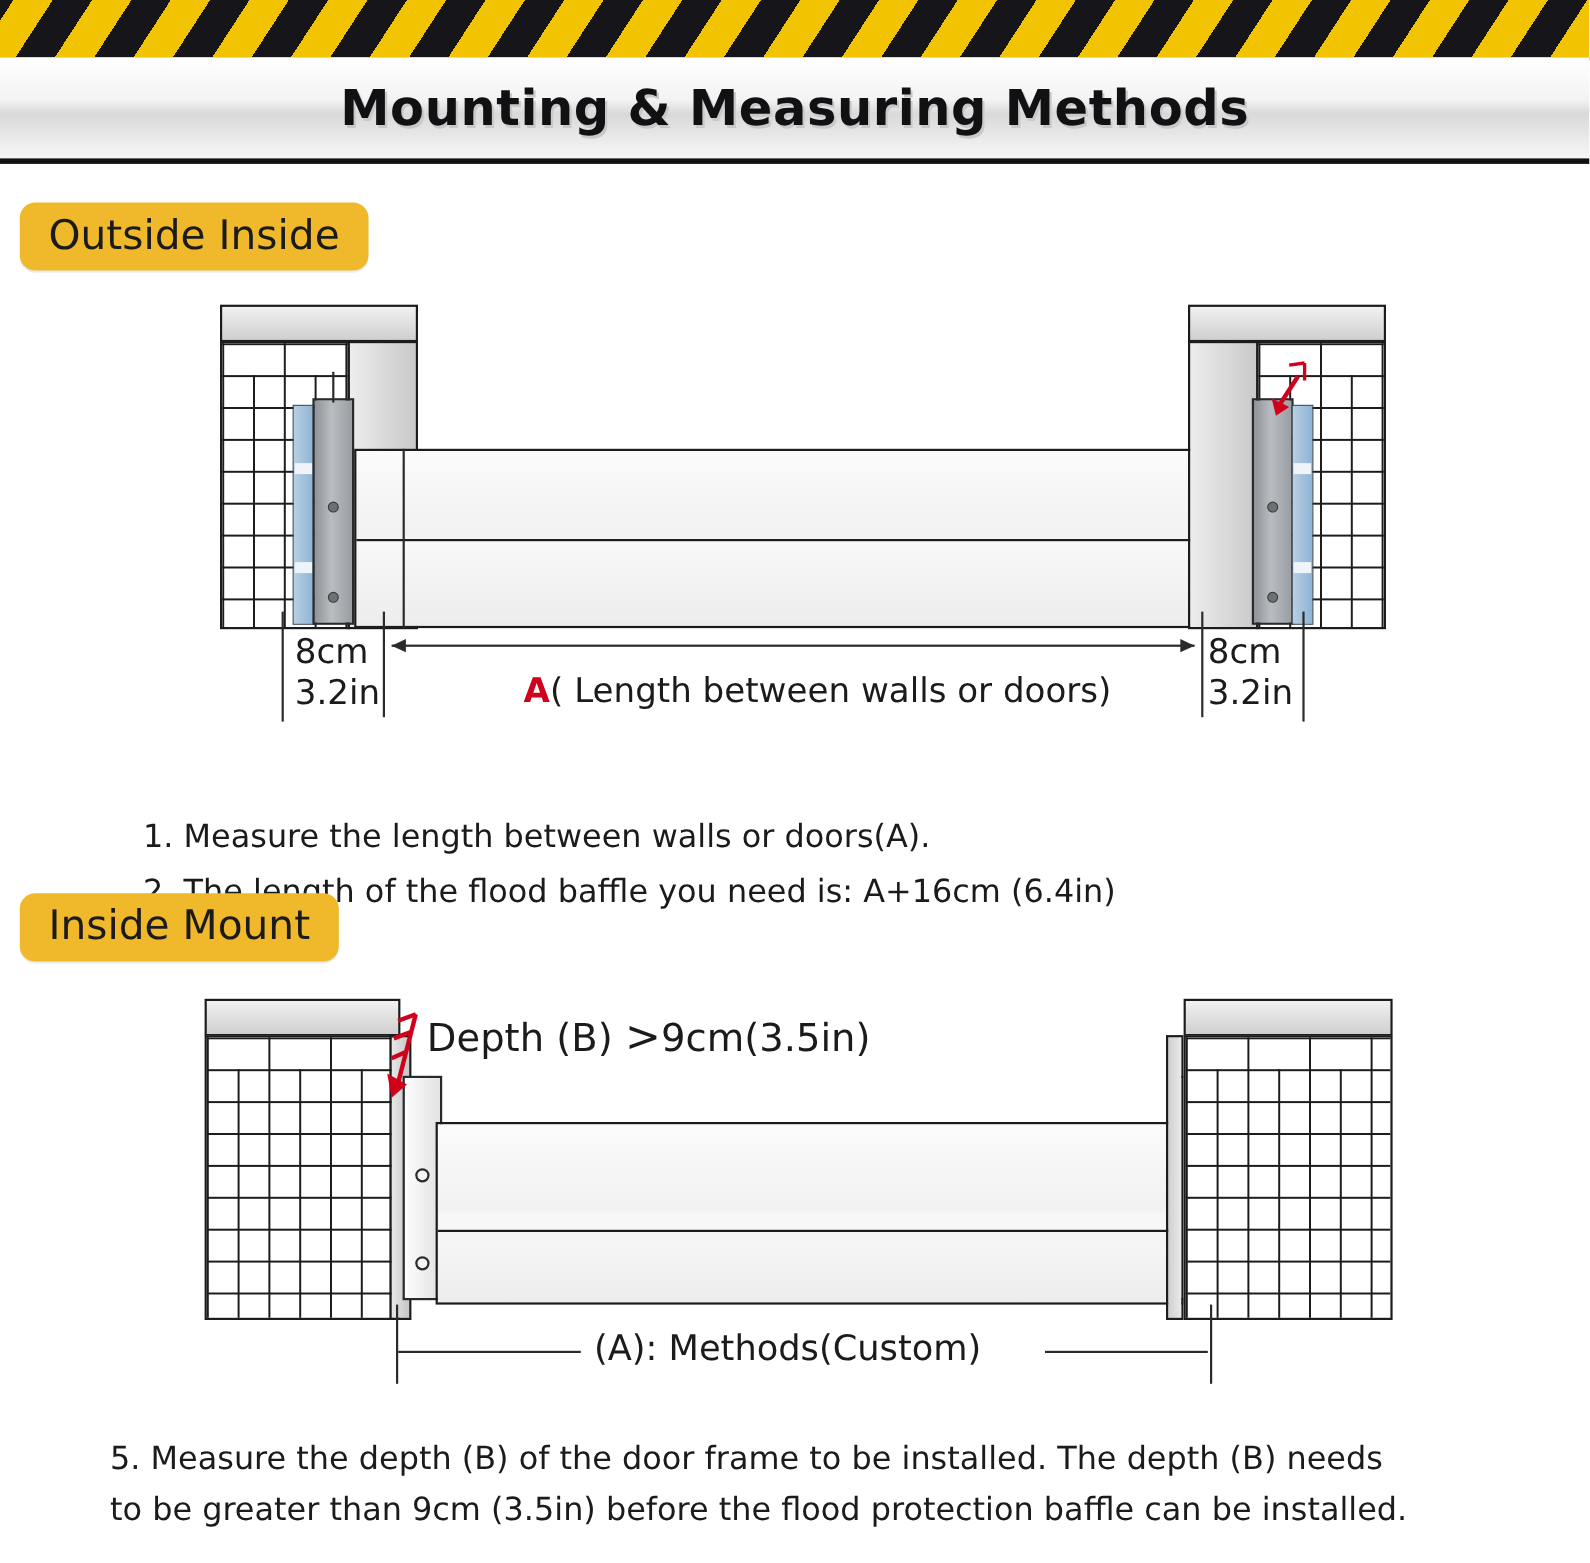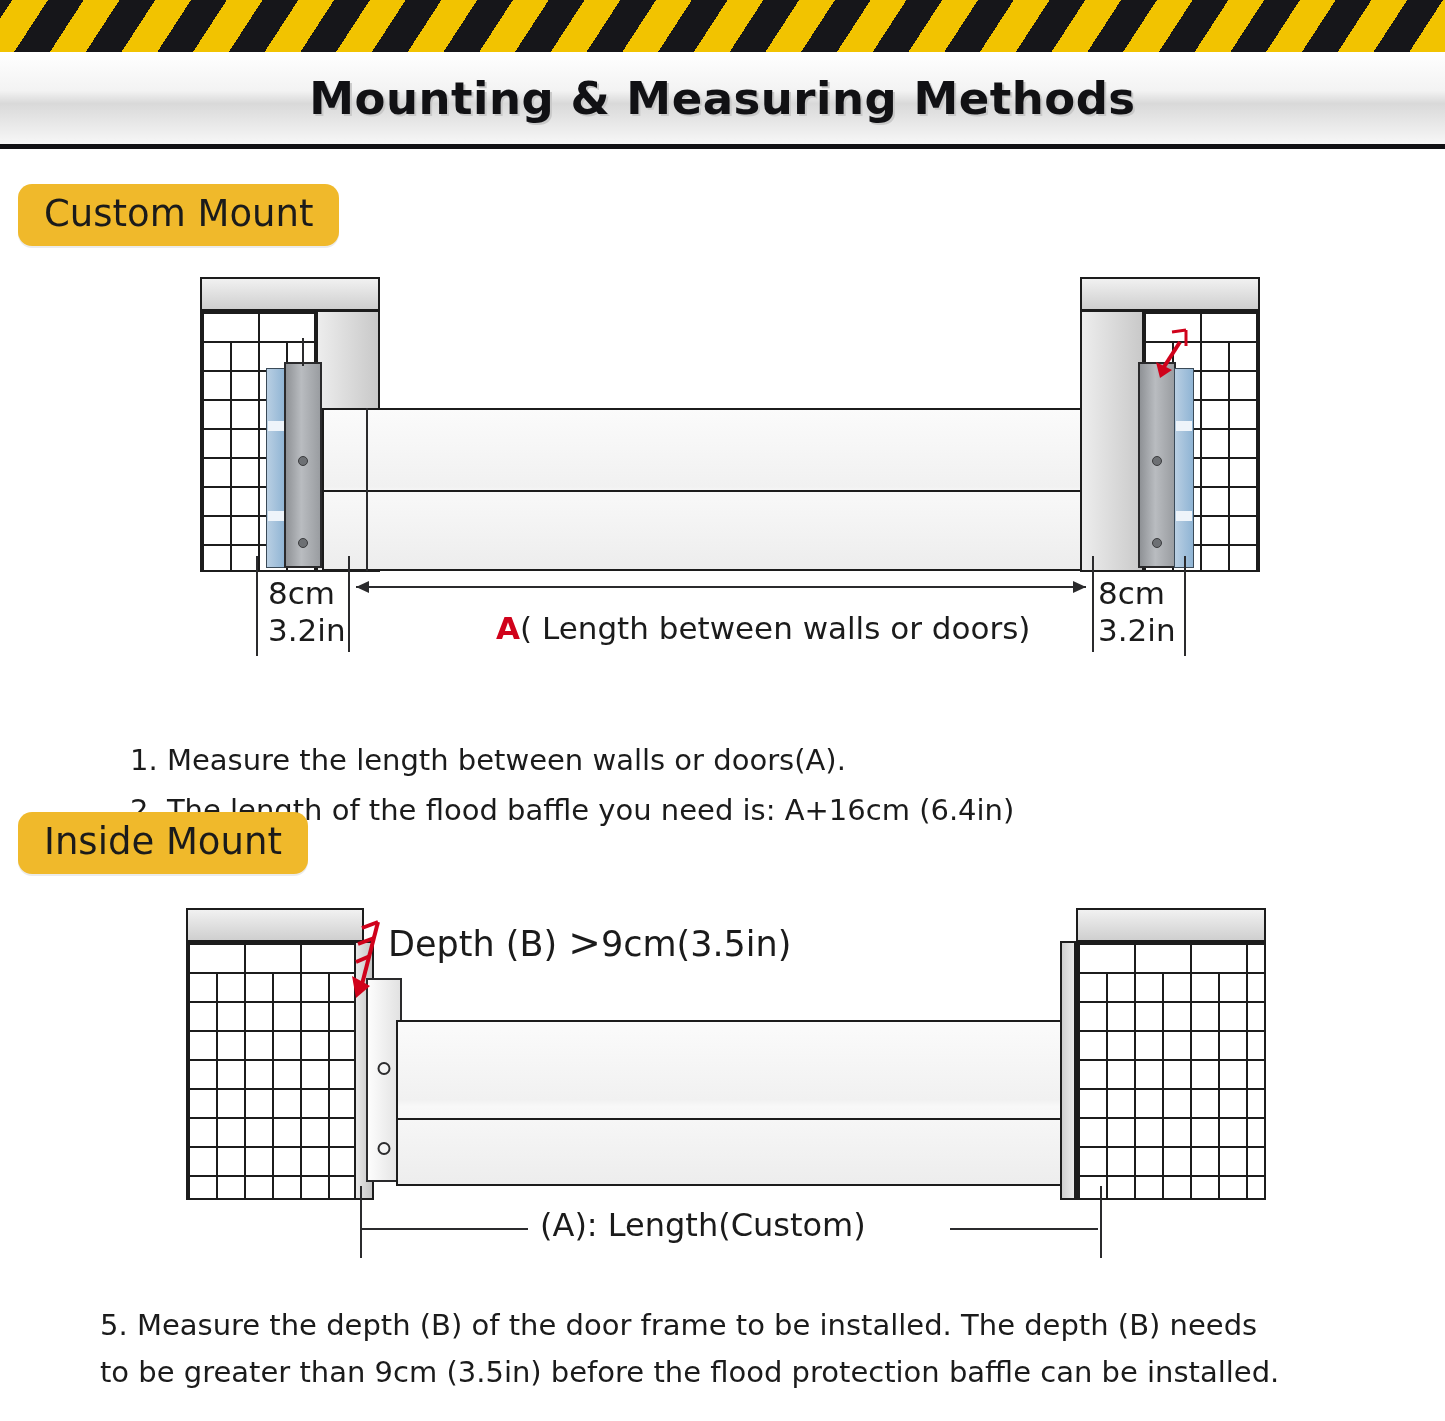--- a/index.html
+++ b/index.html
@@ -190,21 +190,21 @@
   .arrow-red { position: absolute; }
 </style>
 </head>
 <body>
 
 <div class="hazard-bar"></div>
 <div class="title-band">
   <div class="title">Mounting &amp; Measuring Methods</div>
 </div>
 
-<div class="pill" id="pill-outside">Custom Mount</div>
+<div class="pill" id="pill-outside">Outside Inside</div>
 
 <div class="pillar" style="left:200px; top:277px; width:180px; height:295px;">
   <div class="cap"></div>
   <div class="body" style="top:33px; height:262px; width:118px;"></div>
   <div class="side" style="left:116px; top:33px; width:64px; height:262px;"></div>
 </div>
 
 <div class="gasket" style="left:266px; top:368px; width:20px; height:200px;">
   <div class="tick" style="top:52px;"></div>
   <div class="tick" style="top:142px;"></div>
@@ -247,21 +247,21 @@
 <div class="vline plain" style="left:1092px; top:556px; height:96px;"></div>
 <div class="vline plain" style="left:1184px; top:556px; height:100px;"></div>
 
 <div class="dimline" style="left:356px; top:586px; width:730px;"></div>
 
 <div class="dimtext" style="left:268px; top:575px;">8cm</div>
 <div class="dimtext" style="left:268px; top:612px;">3.2in</div>
 <div class="dimtext" style="left:1098px; top:575px;">8cm</div>
 <div class="dimtext" style="left:1098px; top:612px;">3.2in</div>
 
-<div class="dimtext" style="left:496px; top:610px;">
+<div class="dimtext" style="left:476px; top:610px;">
   <span class="accent">A</span><span>( Length between walls or doors)</span>
 </div>
 
 <div class="steps" style="left:130px; top:692px;">
   <div>1. Measure the length between walls or doors(A).</div>
   <div>2. The length of the flood baffle you need is: A+16cm (6.4in)</div>
 </div>
 
 <div class="pill" id="pill-inside">Inside Mount</div>
 
@@ -301,18 +301,18 @@
 
 <div class="pillar" style="left:1076px; top:908px; width:190px; height:292px;">
   <div class="cap"></div>
   <div class="body" style="top:33px; height:259px; width:190px;"></div>
 </div>
 
 <div class="vline plain" style="left:360px; top:1186px; height:72px;"></div>
 <div class="vline plain" style="left:1100px; top:1186px; height:72px;"></div>
 <div class="dimline plain" style="left:362px; top:1228px; width:166px;"></div>
 <div class="dimline plain" style="left:950px; top:1228px; width:148px;"></div>
-<div class="dimtext" style="left:540px; top:1206px; font-size:32px;">(A): Length(Custom)</div>
+<div class="dimtext" style="left:540px; top:1206px; font-size:32px;">(A): Methods(Custom)</div>
 
 <div class="footnote" style="left:100px; top:1286px; width:1280px;">
   <div style="margin-top:16px;">5. Measure the depth (B) of the door frame to be installed. The depth (B) needs</div>
   <div>to be greater than 9cm (3.5in) before the flood protection baffle can be installed.</div>
 </div>
 
 </body></html>

